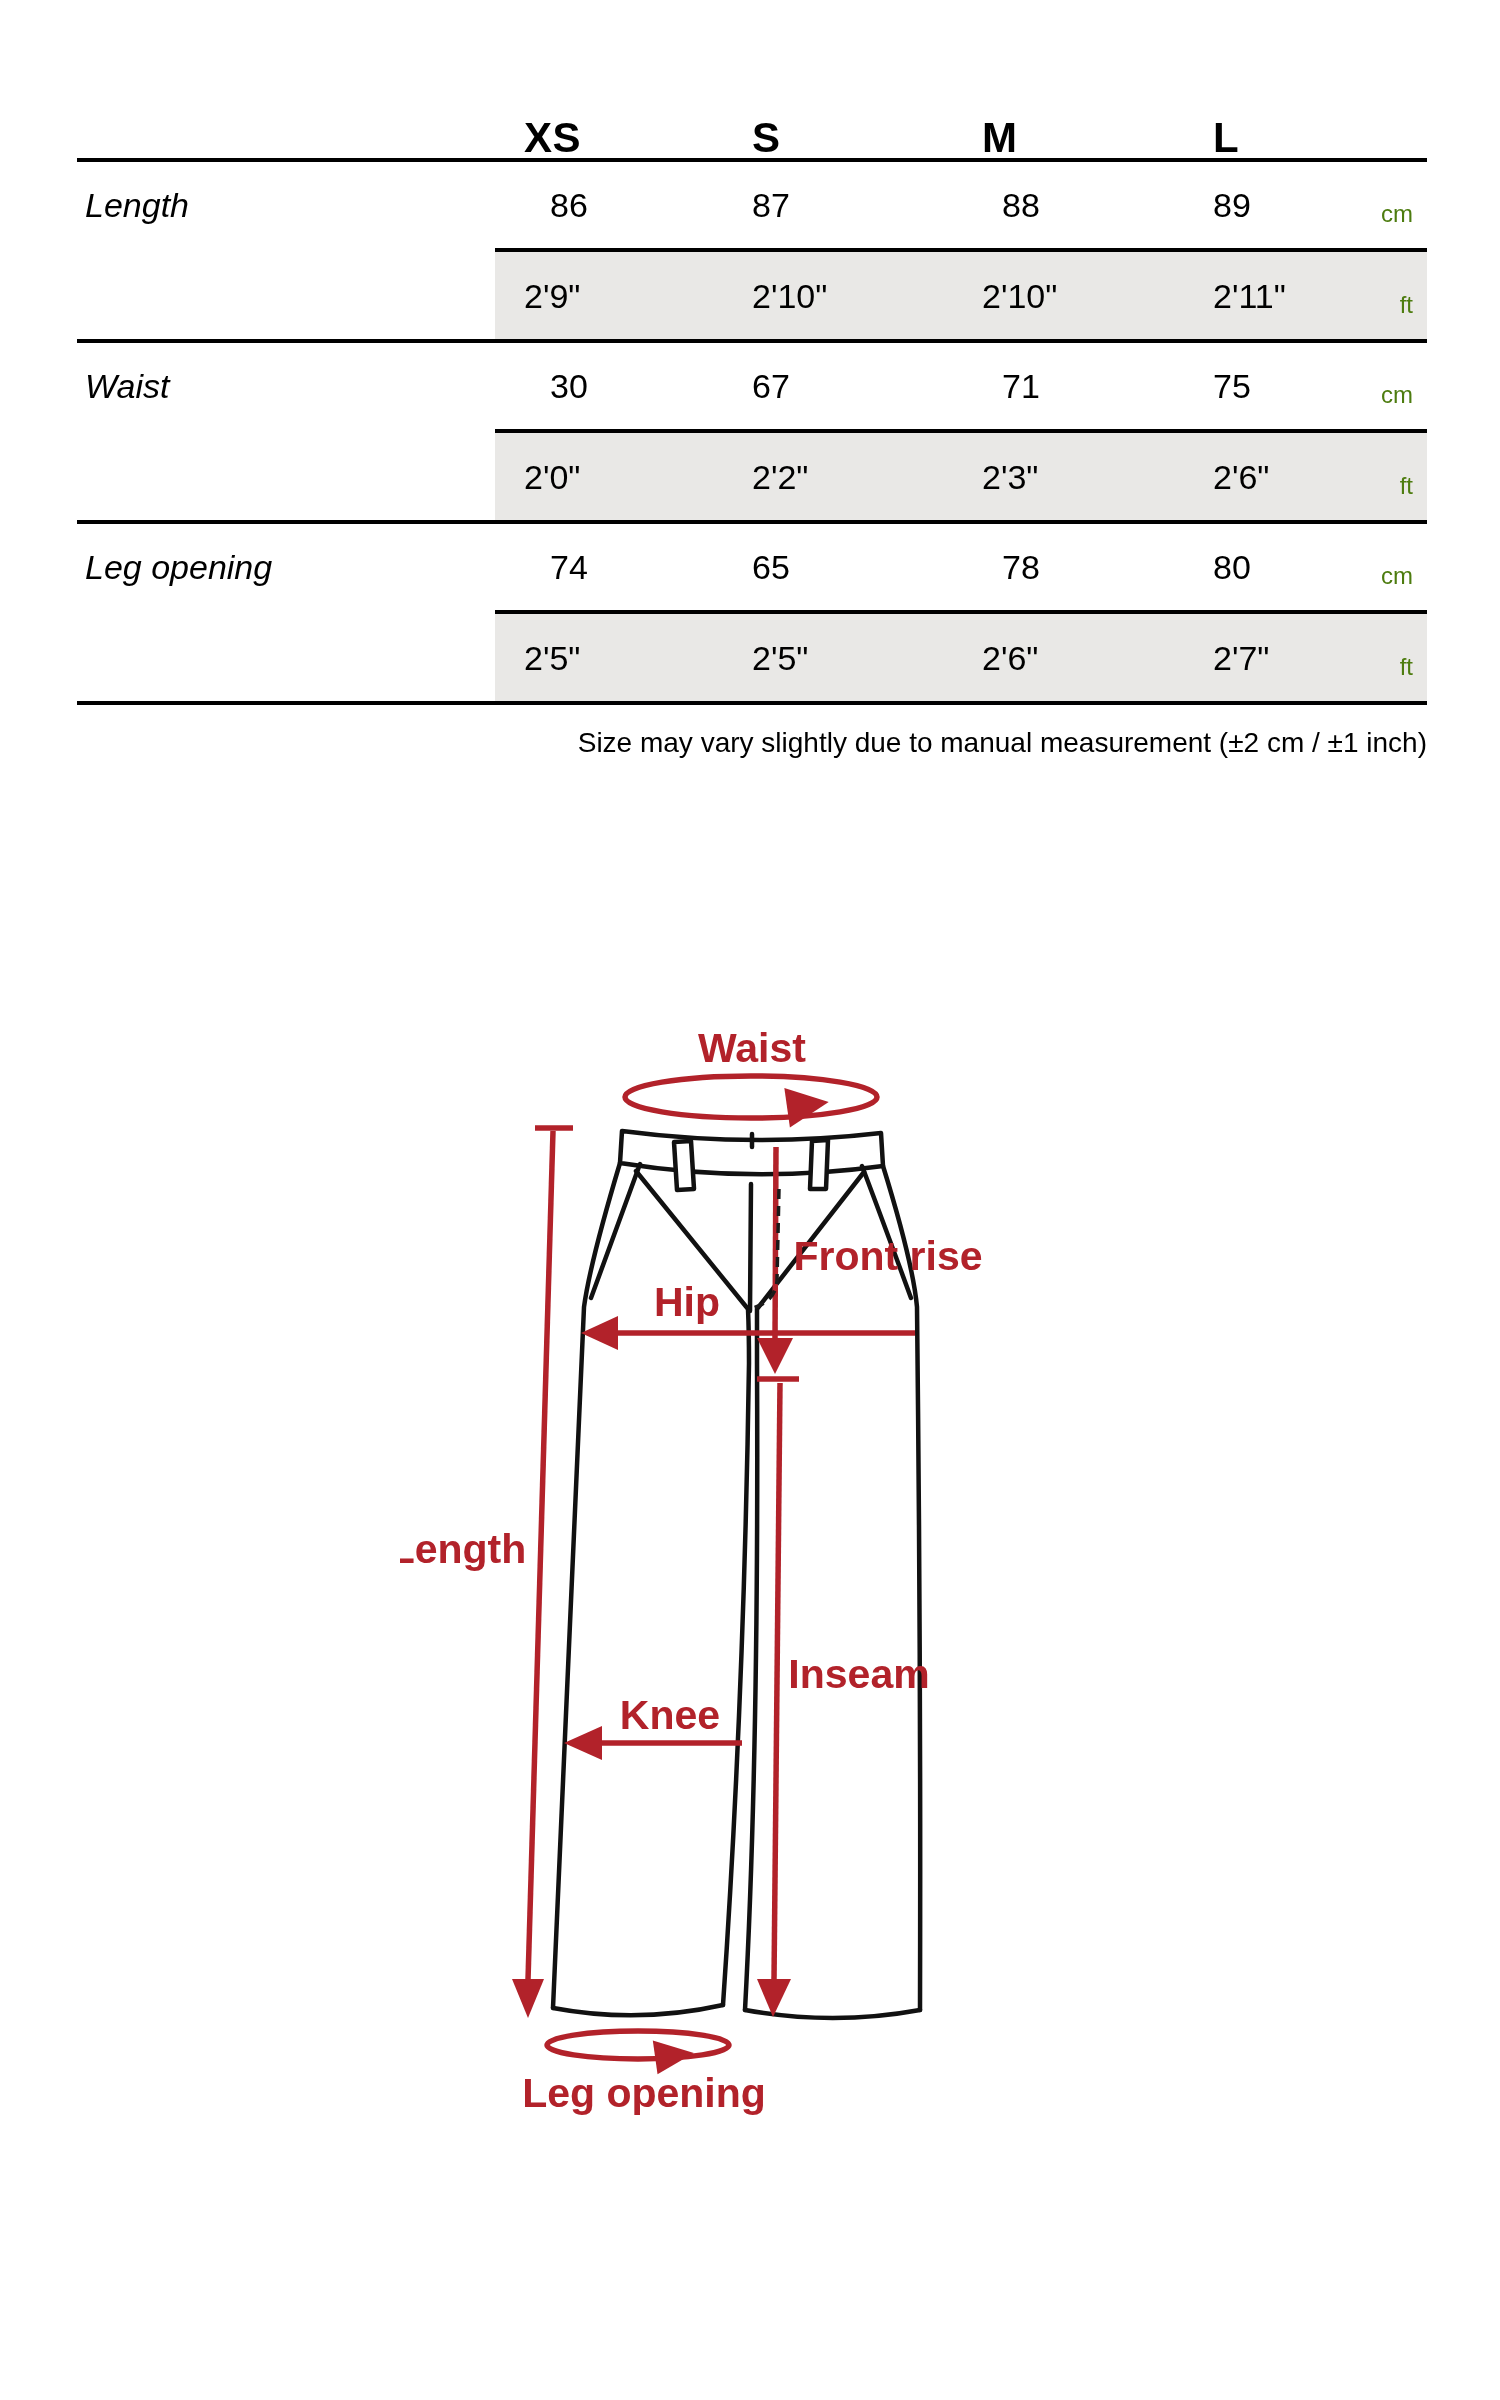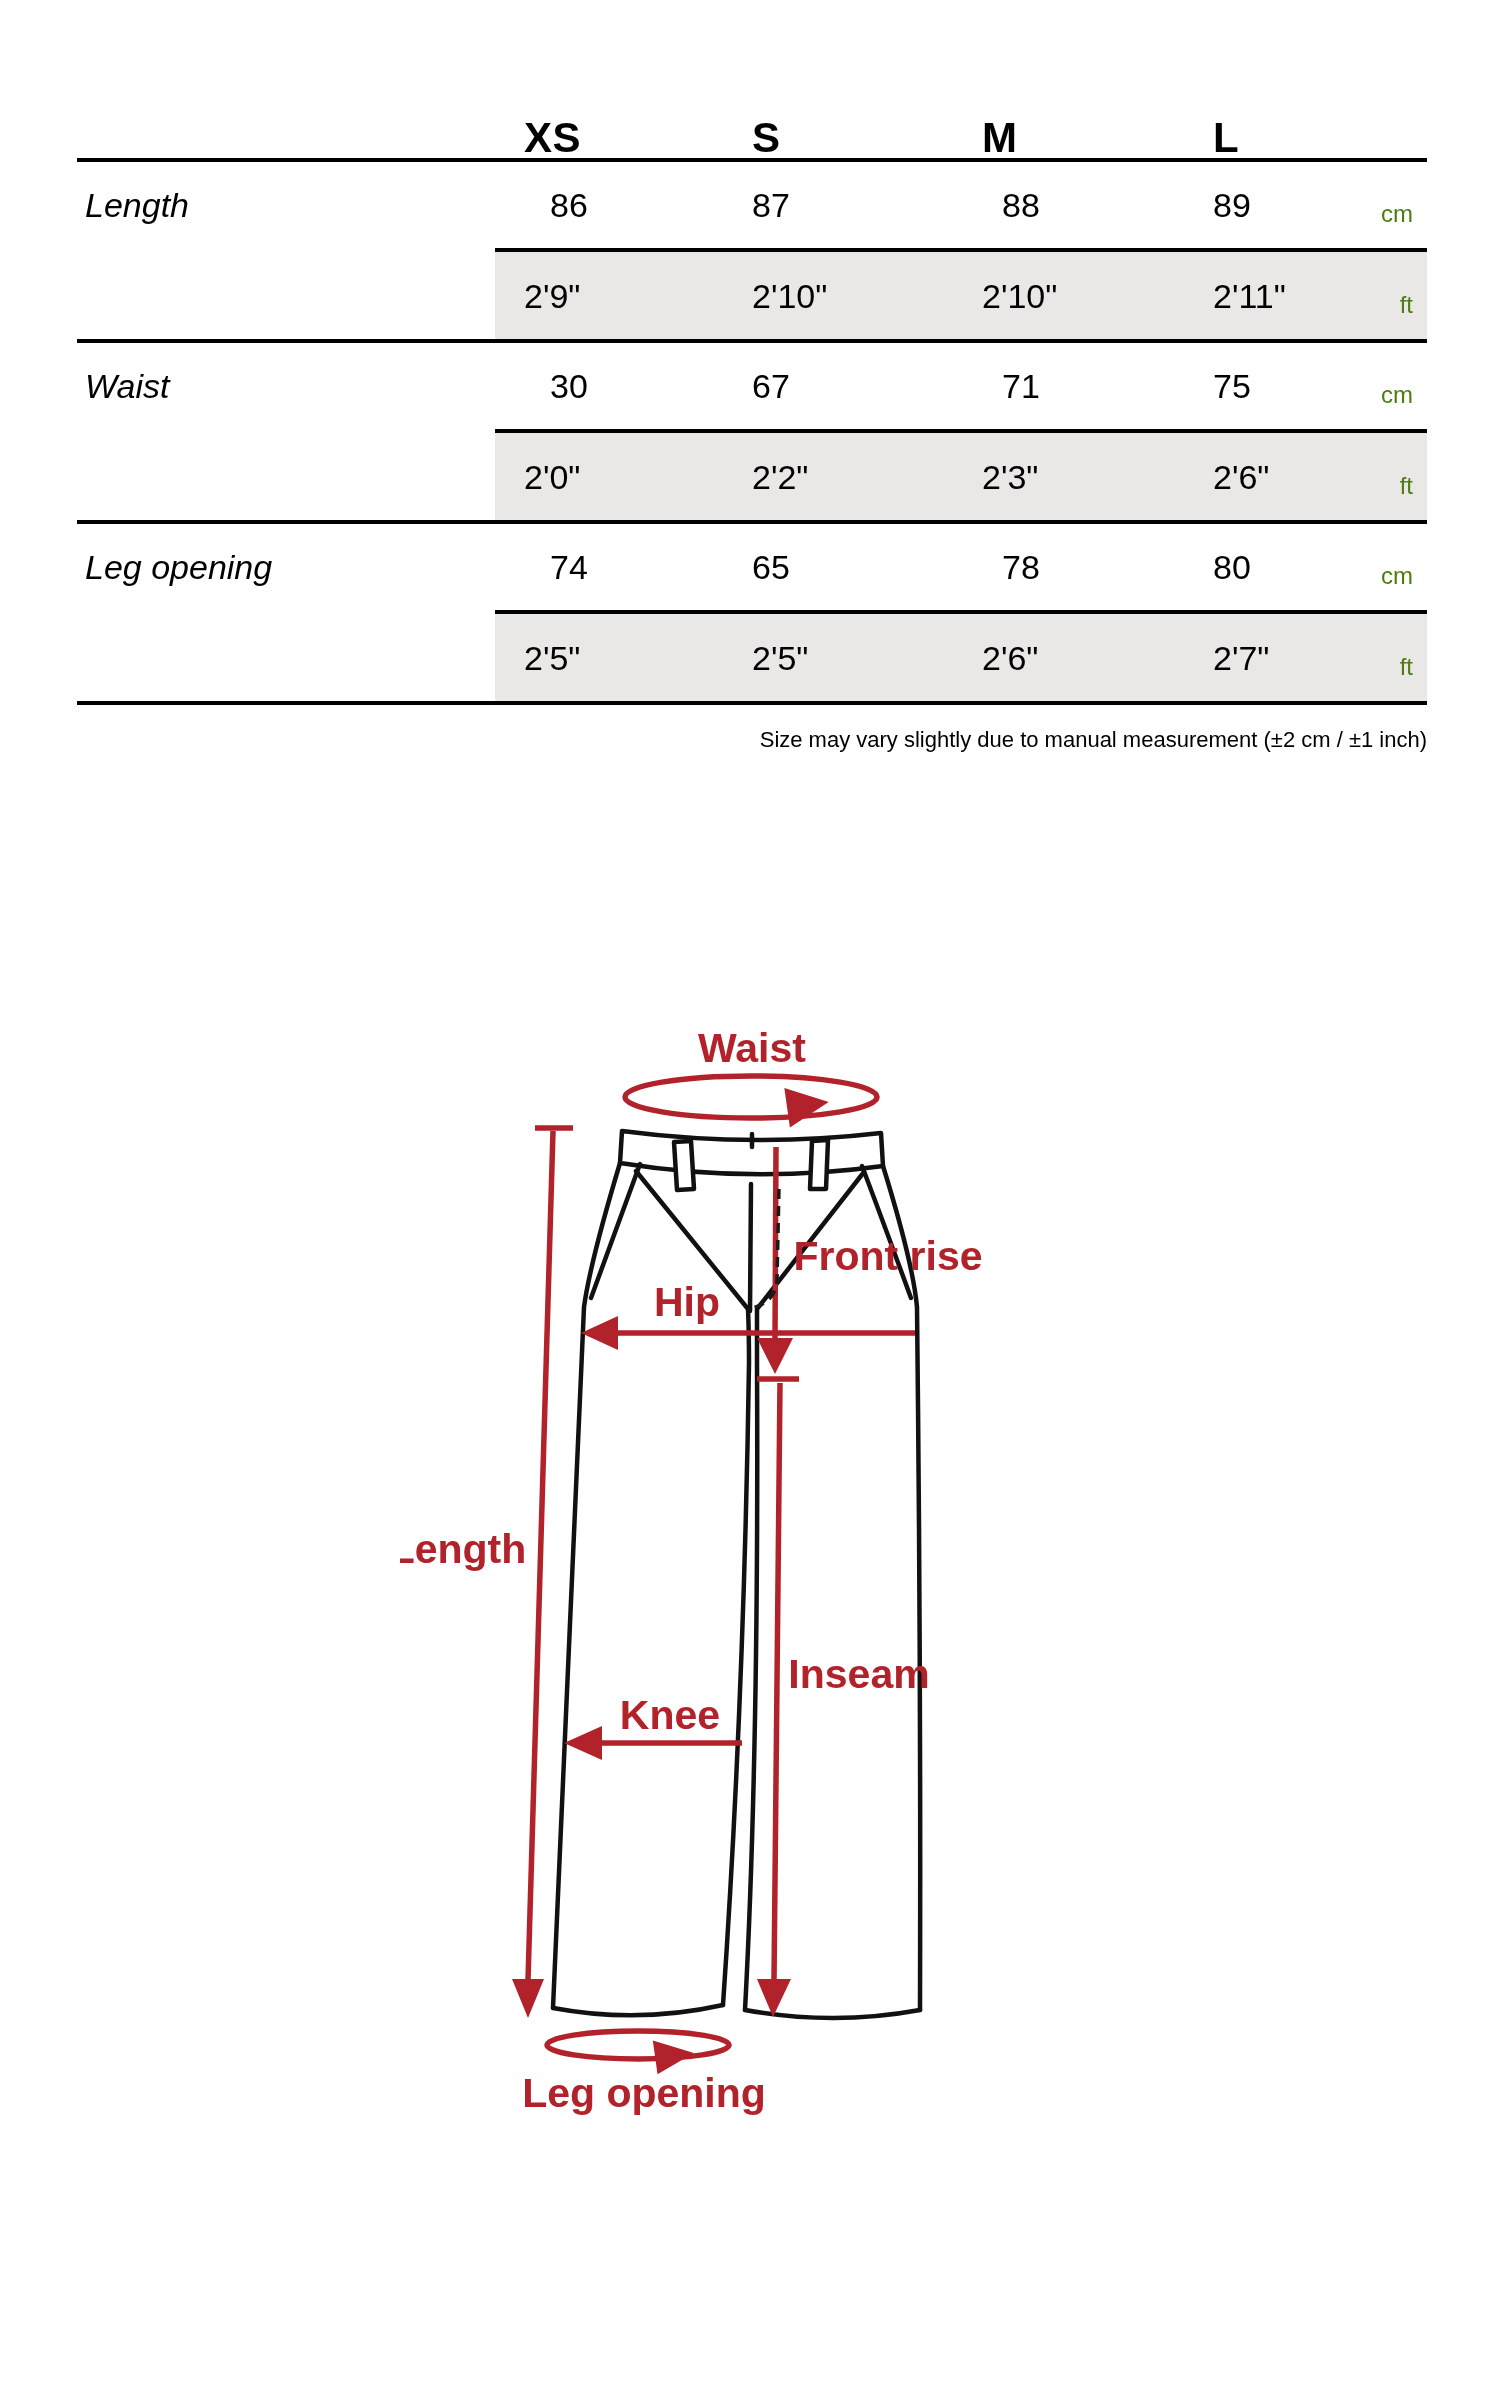--- a/index.html
+++ b/index.html
@@ -22,21 +22,21 @@
   .ft-row{height:87px;margin-left:418px;background:#e9e8e6;border-top:4px solid #000;}
   .row span{position:absolute;top:50%;transform:translateY(-50%);font-size:34px;color:#000;white-space:nowrap;}
   .rowlabel{left:8px;font-style:italic;}
   .cm-row .v0{left:473px;} .cm-row .v1{left:675px;} .cm-row .v2{left:905px;margin-left:20px;} .cm-row .v3{left:1136px;}
   .ft-row .v0{left:29px;}  .ft-row .v1{left:257px;} .ft-row .v2{left:487px;} .ft-row .v3{left:718px;}
   .row .unit{
     left:auto;right:14px;font-size:24px;color:#4d7c0f;
     top:calc(50% + 9px);
   }
   .table-note{
-    margin-top:22px;text-align:right;font-size:22px;color:#000;
+    margin-top:22px;text-align:right;font-size:28px;color:#000;
     padding-right:0;width:100%;
   }
   
   .diagram-svg{position:absolute;left:400px;top:1010px;}
   .outline{fill:none;stroke:#111;stroke-width:4.5;stroke-linecap:round;stroke-linejoin:round;}
   .outline-fill{fill:#fff;stroke:#111;stroke-width:4.5;stroke-linejoin:round;}
   .stitch{fill:none;stroke:#1a1a1a;stroke-width:3.5;stroke-dasharray:10 7;stroke-linecap:butt;}
   .ann{fill:none;stroke:#b2222a;stroke-width:5.5;stroke-linecap:butt;}
   .ann-head{fill:#b2222a;stroke:none;}
   .ann-label{

